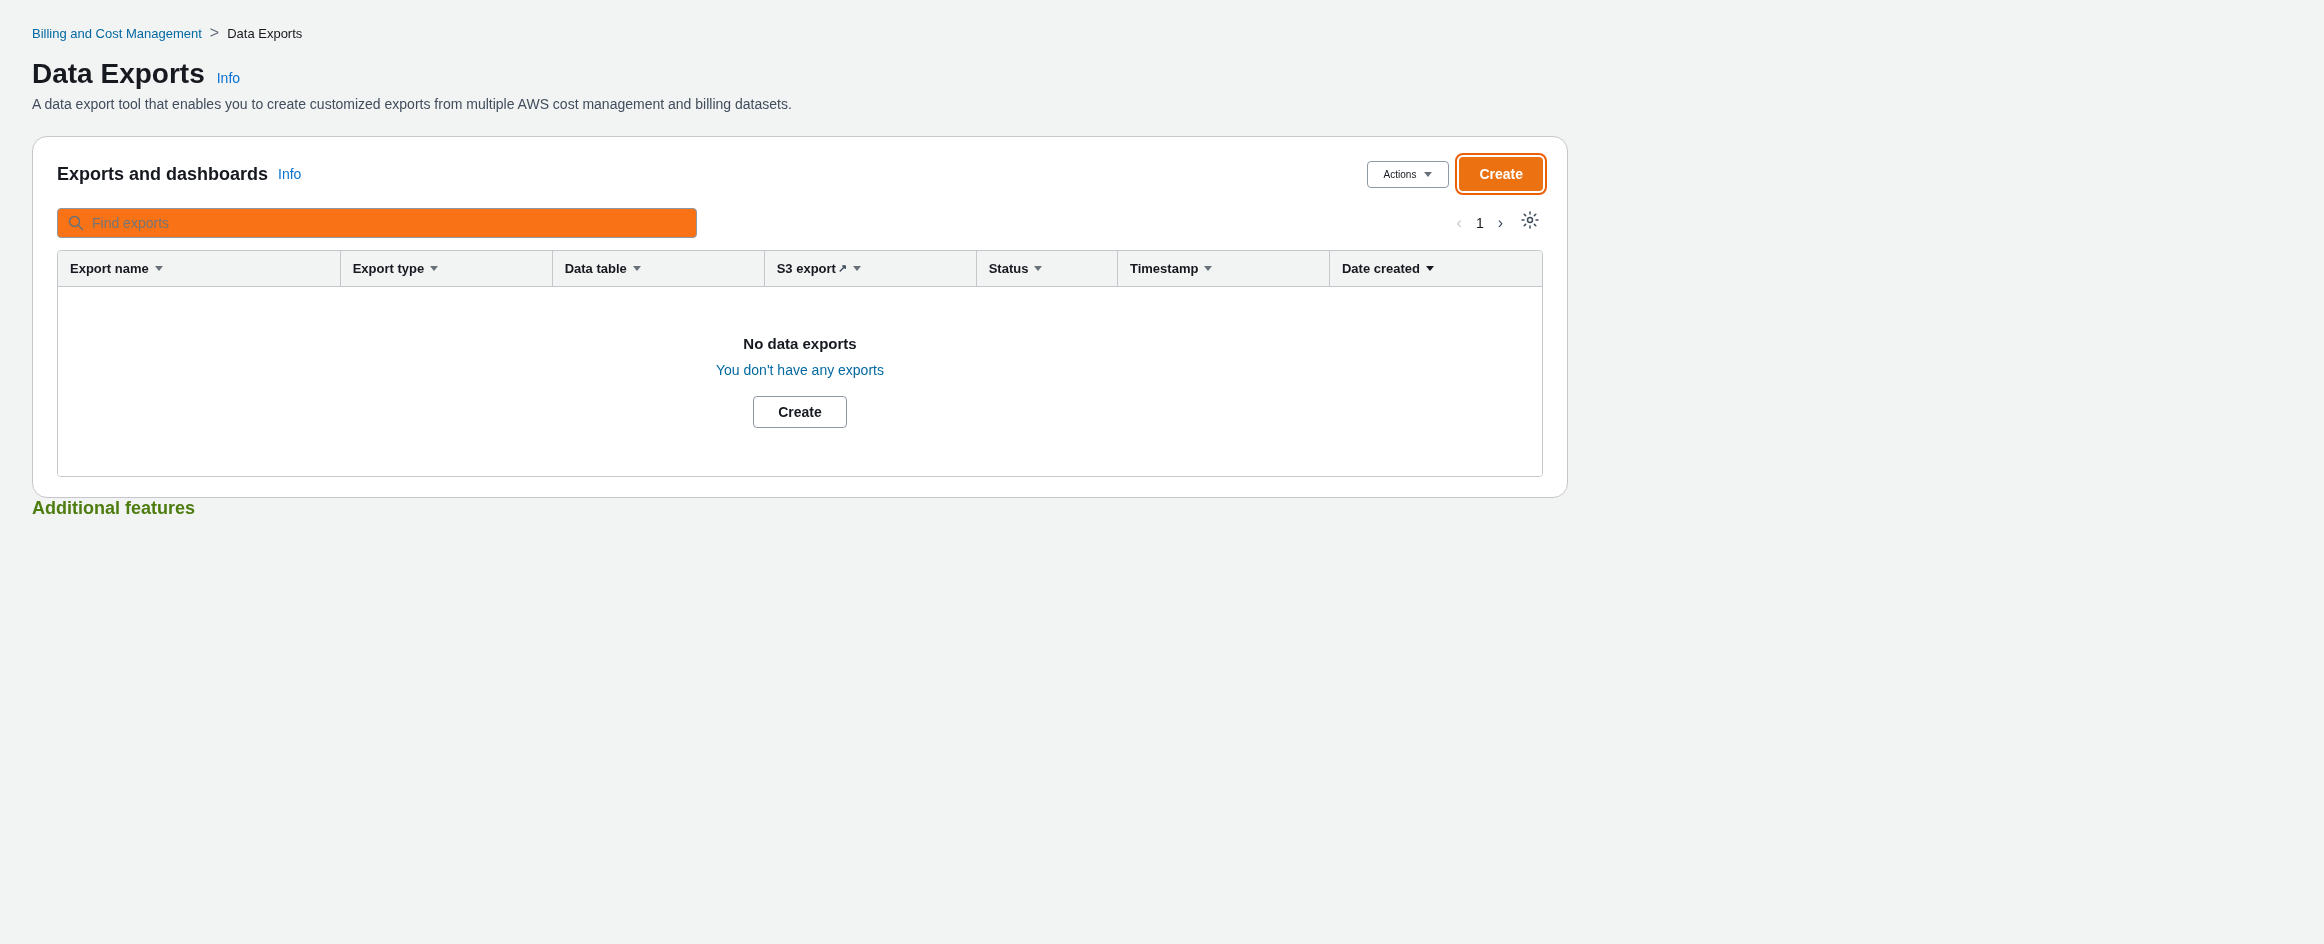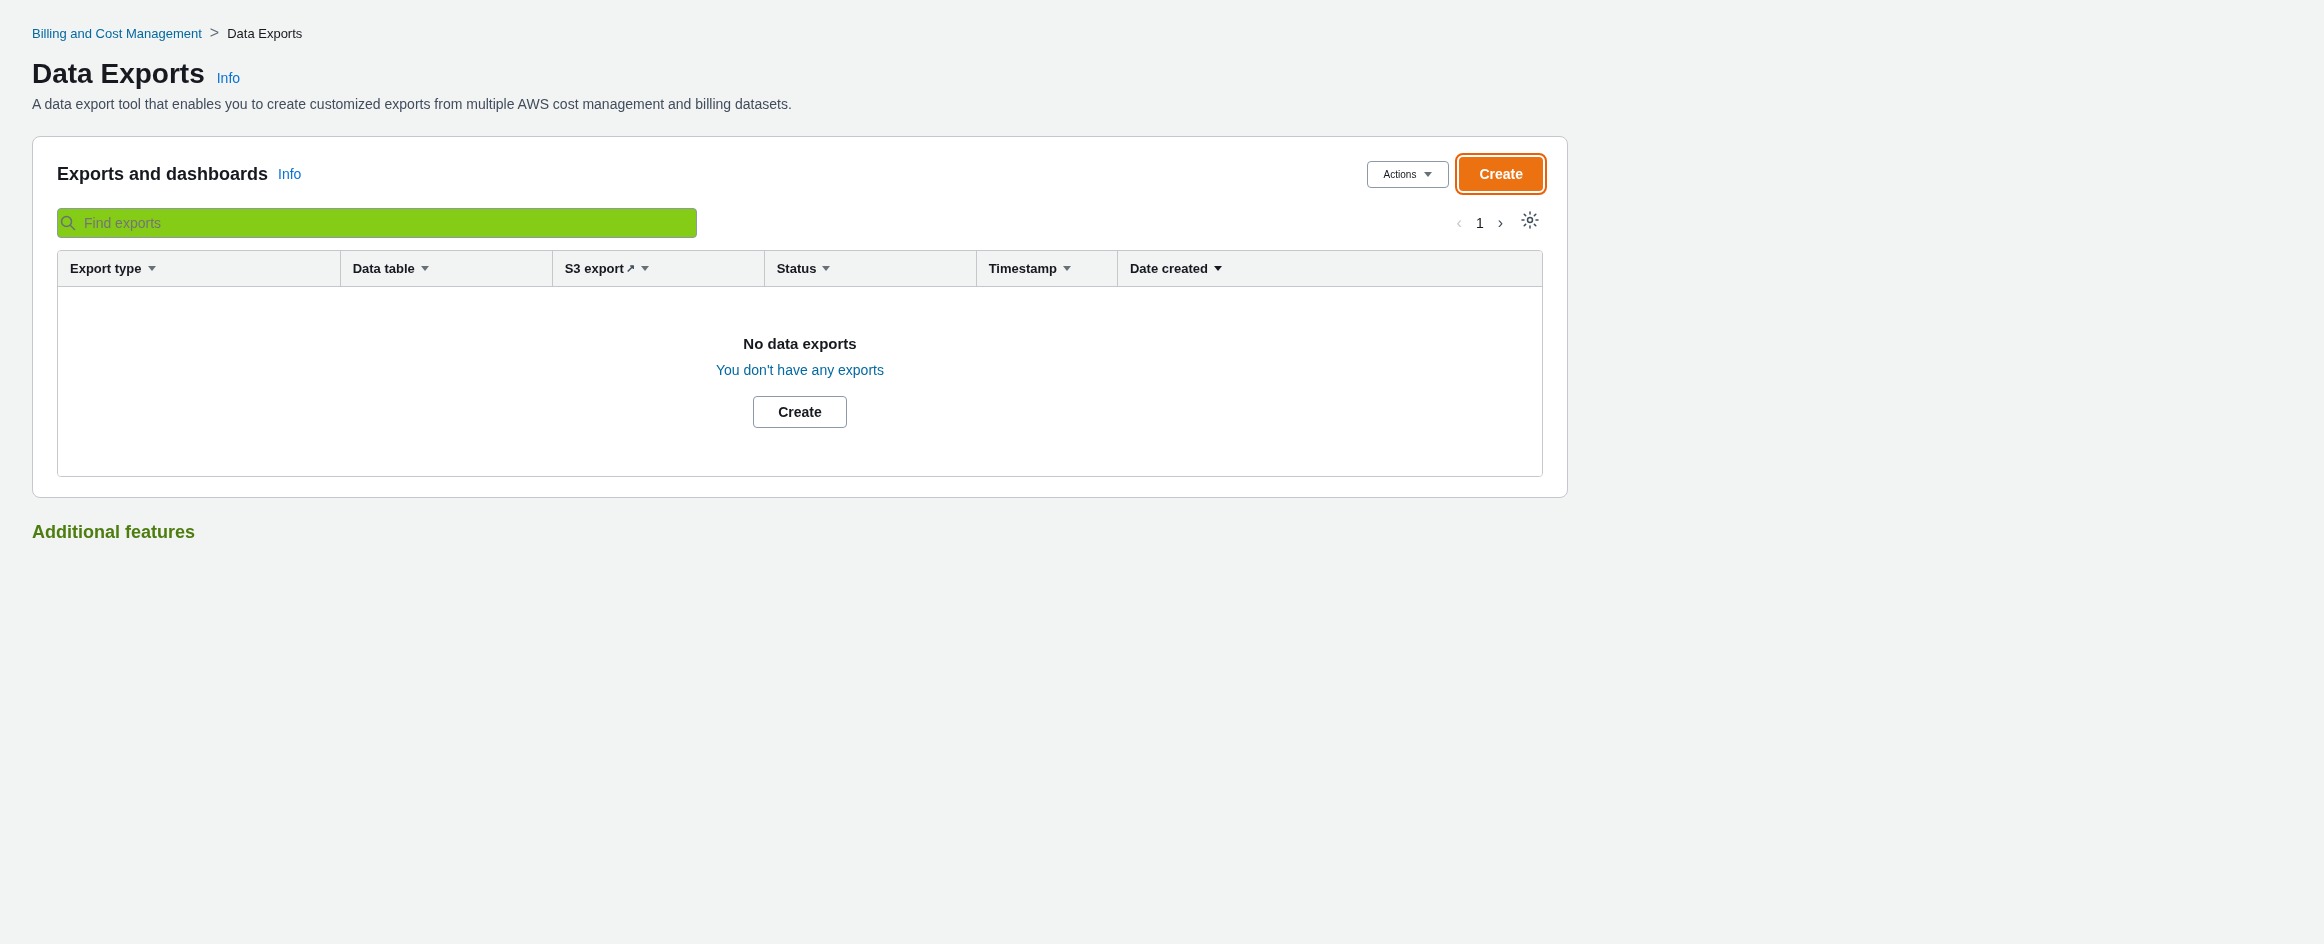--- a/index.html
+++ b/index.html
@@ -50,23 +50,22 @@
       text-decoration: none;
     }
     .page-description {
       color: #414d5c;
       font-size: 14px;
       margin-bottom: 24px;
     }
     .card {
       background: #fff;
       border: 1px solid #c6c6cd;
-      border-radius: 8px;
+      border-radius: 15px;
       padding: 20px 24px;
-      margin-bottom: 24px;
     }
     .card-header {
       display: flex;
       align-items: center;
       justify-content: space-between;
       margin-bottom: 16px;
     }
     .card-title-row {
       display: flex;
       align-items: center;
@@ -111,23 +110,23 @@
       display: flex;
       align-items: center;
       justify-content: space-between;
       margin-bottom: 12px;
     }
     .search-box {
       display: flex;
       align-items: center;
       border: 1px solid #8d99a5;
       border-radius: 4px;
-      padding: 6px 2px;
+      padding: 6px 10px;
       width: 640px;
-      background: #84cc16;
+      background: #f97316;
     }
     .search-icon-svg {
       color: #687078;
       margin-right: 8px;
       flex-shrink: 0;
     }
     .search-input {
       border: none;
       outline: none;
       font-size: 14px;
@@ -302,20 +301,24 @@
             <circle cx="9" cy="9" r="2.5" stroke="#414d5c" stroke-width="1.5"></circle>
             <path d="M9 1v2M9 15v2M1 9h2M15 9h2M3.22 3.22l1.42 1.42M13.36 13.36l1.42 1.42M14.78 3.22l-1.42 1.42M4.64 13.36l-1.42 1.42" stroke="#414d5c" stroke-width="1.5" stroke-linecap="round"></path>
           </svg>
         </button>
       </div>
     </div>
 
     <div class="table-wrapper">
       <div class="table-header">
         <div class="th-cell">
+          <span>Export name</span>
+          <span class="chevron-down sort-icon"></span>
+        </div>
+        <div class="th-cell">
           <span>Export type</span>
           <span class="chevron-down sort-icon"></span>
         </div>
         <div class="th-cell">
           <span>Data table</span>
           <span class="chevron-down sort-icon"></span>
         </div>
         <div class="th-cell">
           <span class="s3-external">
             <span>S3 export</span>

